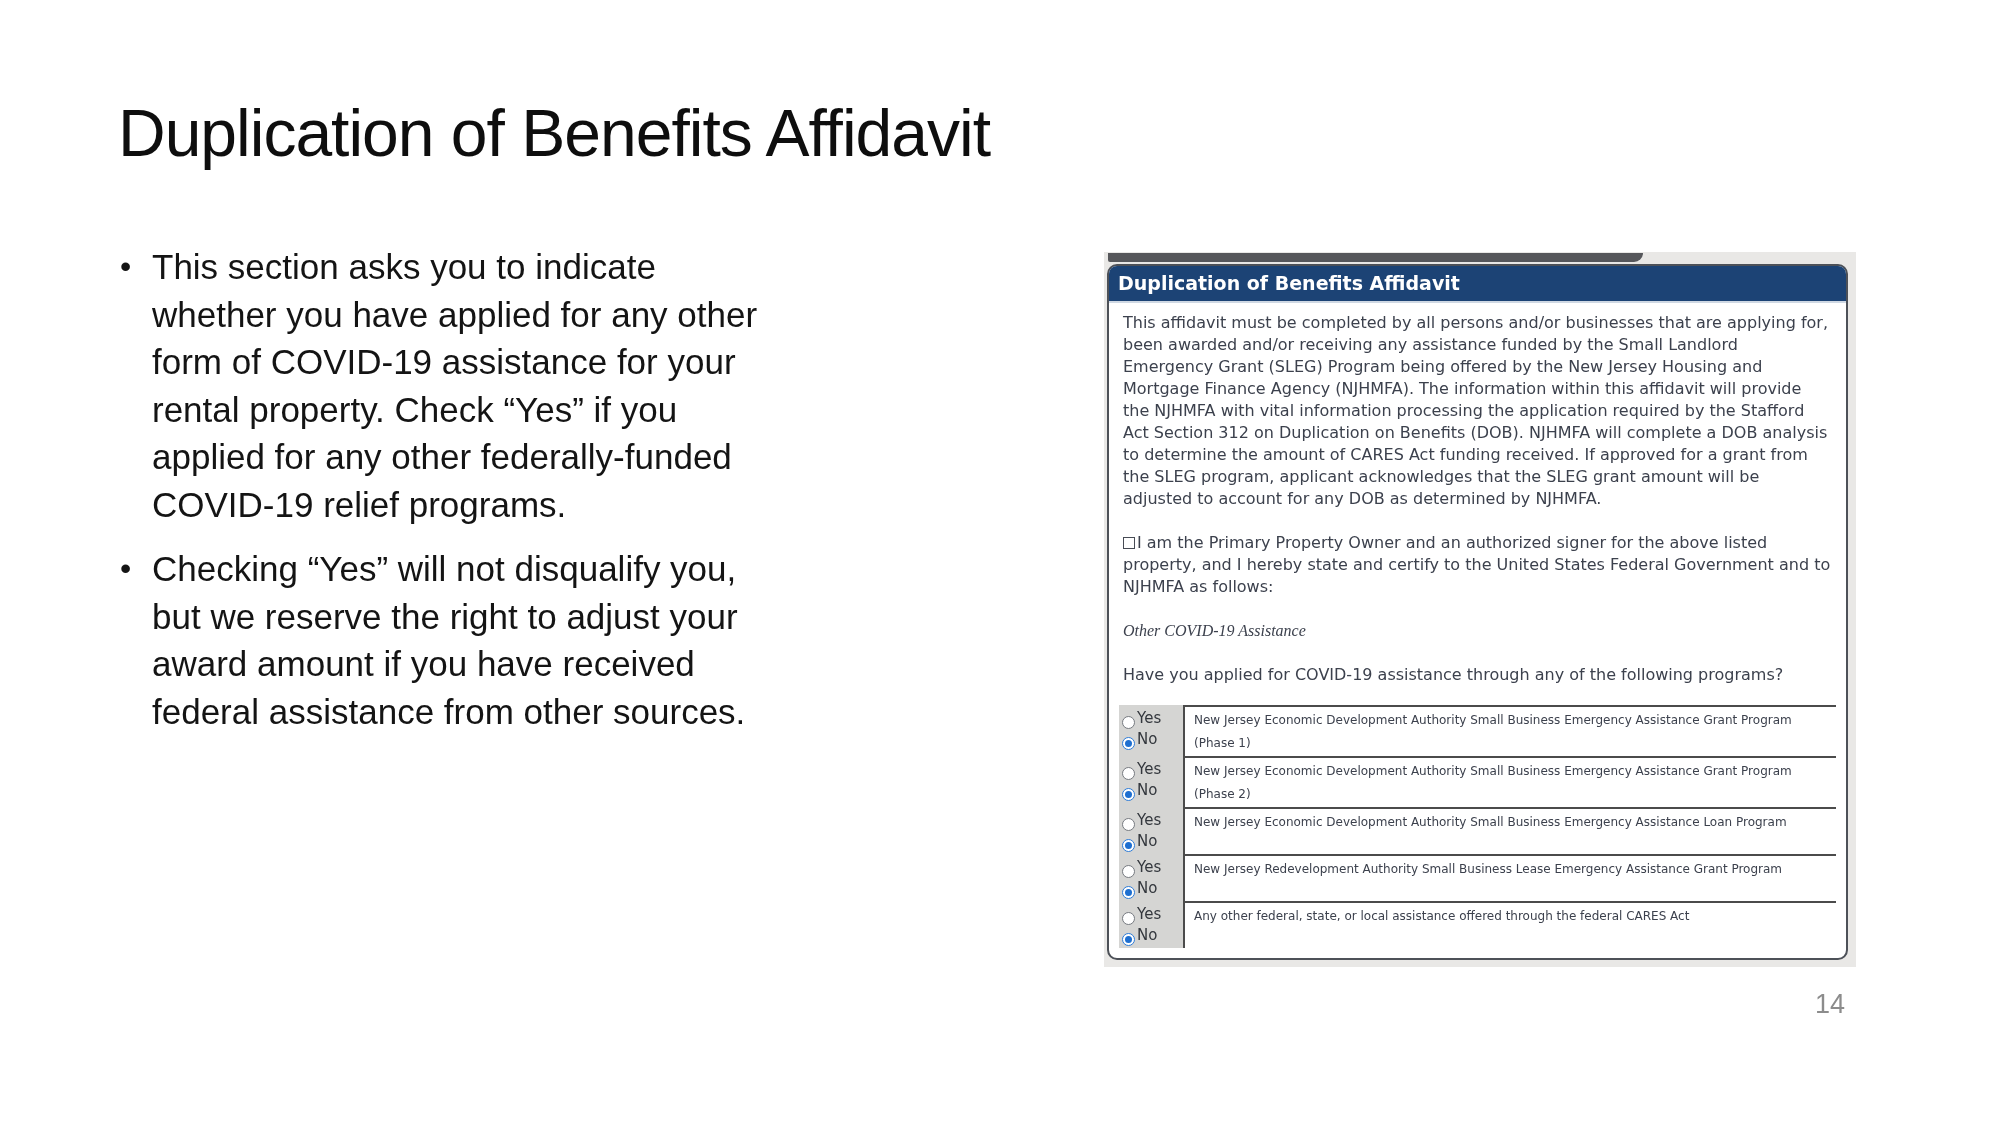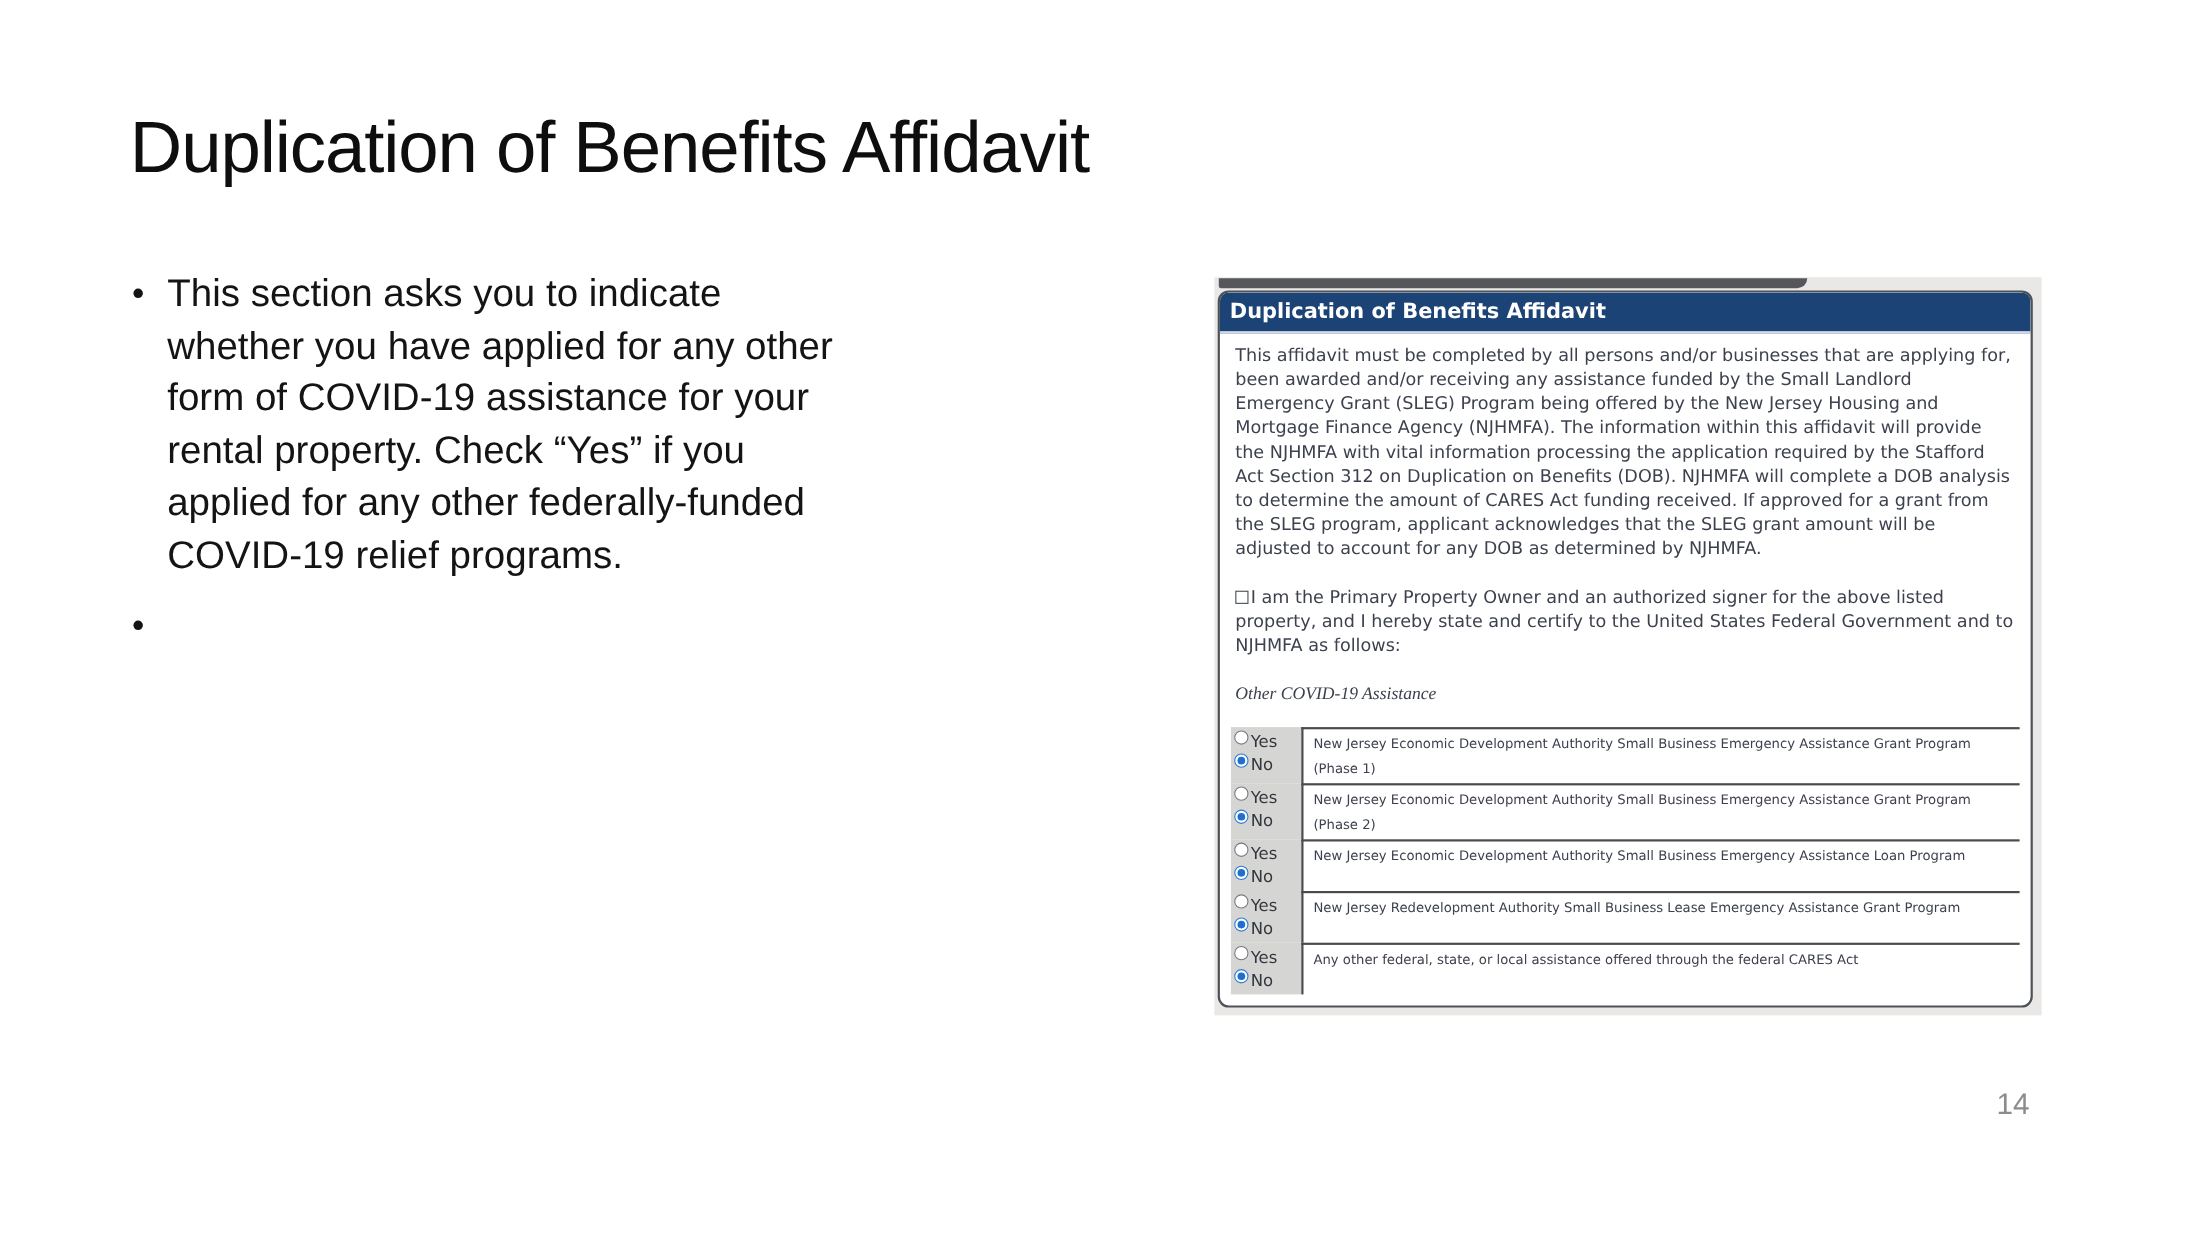--- a/index.html
+++ b/index.html
@@ -51,21 +51,21 @@
   }
   .section-heading { font-style:italic;font-family:Liberation Serif, serif; }
 
   
   .dob-table { margin-top:19px; }
   .dob-row { display:flex; align-items:stretch; }
   .radio-cell {
     flex:0 0 64px; background:#d5d5d3; padding:3px 2px 2px 3px;
     font-size:15px; line-height:21px; color:#33373d;
   }
-  .opt { display:flex; align-items:flex-start; white-space:nowrap; }
+  .opt { display:flex; align-items:flex-end; white-space:nowrap; }
   .radio {
     position:relative; display:inline-block; width:13px; height:13px; flex:none;
     border:1px solid #767a80; border-radius:50%; background:#fff; margin-right:2px;
   }
   .radio.sel { border-color:#2d7bd6; }
   .radio.sel::after {
     content:""; position:absolute; left:2px; top:2px; right:2px; bottom:2px;
     background:#1e6fd0; border-radius:50%;
   }
   .desc-cell {
@@ -85,36 +85,38 @@
 
   <h1 class="slide-title">Duplication of Benefits Affidavit</h1>
 
   <ul class="bullet-list">
     <li class="bullet-item">
       <span class="bullet-marker">•</span>
       <span>This section asks you to indicate whether you have applied for any other form of COVID-19 assistance for your rental property. Check “Yes” if you applied for any other federally-funded COVID-19 relief programs.</span>
     </li>
     <li class="bullet-item">
       <span class="bullet-marker">•</span>
+      <span>Checking “Yes” will not disqualify you, but we reserve the right to adjust your award amount if you have received federal assistance from other sources.</span>
     </li>
   </ul>
 
   <div class="shot">
     <div class="prev-bar"></div>
 
     <div class="panel">
       <div class="panel-header">Duplication of Benefits Affidavit</div>
 
       <div class="panel-body">
         <p class="para">This affidavit must be completed by all persons and/or businesses that are applying for, been awarded and/or receiving any assistance funded by the Small Landlord Emergency Grant (SLEG) Program being offered by the New Jersey Housing and Mortgage Finance Agency (NJHMFA). The information within this affidavit will provide the NJHMFA with vital information processing the application required by the Stafford Act Section 312 on Duplication on Benefits (DOB). NJHMFA will complete a DOB analysis to determine the amount of CARES Act funding received. If approved for a grant from the SLEG program, applicant acknowledges that the SLEG grant amount will be adjusted to account for any DOB as determined by NJHMFA.</p>
 
         <p class="para gap"><span class="cert-box"></span><span>I am the Primary Property Owner and an authorized signer for the above listed property, and I hereby state and certify to the United States Federal Government and to NJHMFA as follows:</span></p>
 
         <p class="para gap section-heading">Other COVID-19 Assistance</p>
 
+        <p class="para gap">Have you applied for COVID-19 assistance through any of the following programs?</p>
 
         <div class="dob-table">
 
           <div class="dob-row">
             <div class="radio-cell">
               <span class="opt">
                   <span class="radio"></span>
                   <span>Yes</span>
                 </span>
               <span class="opt">

